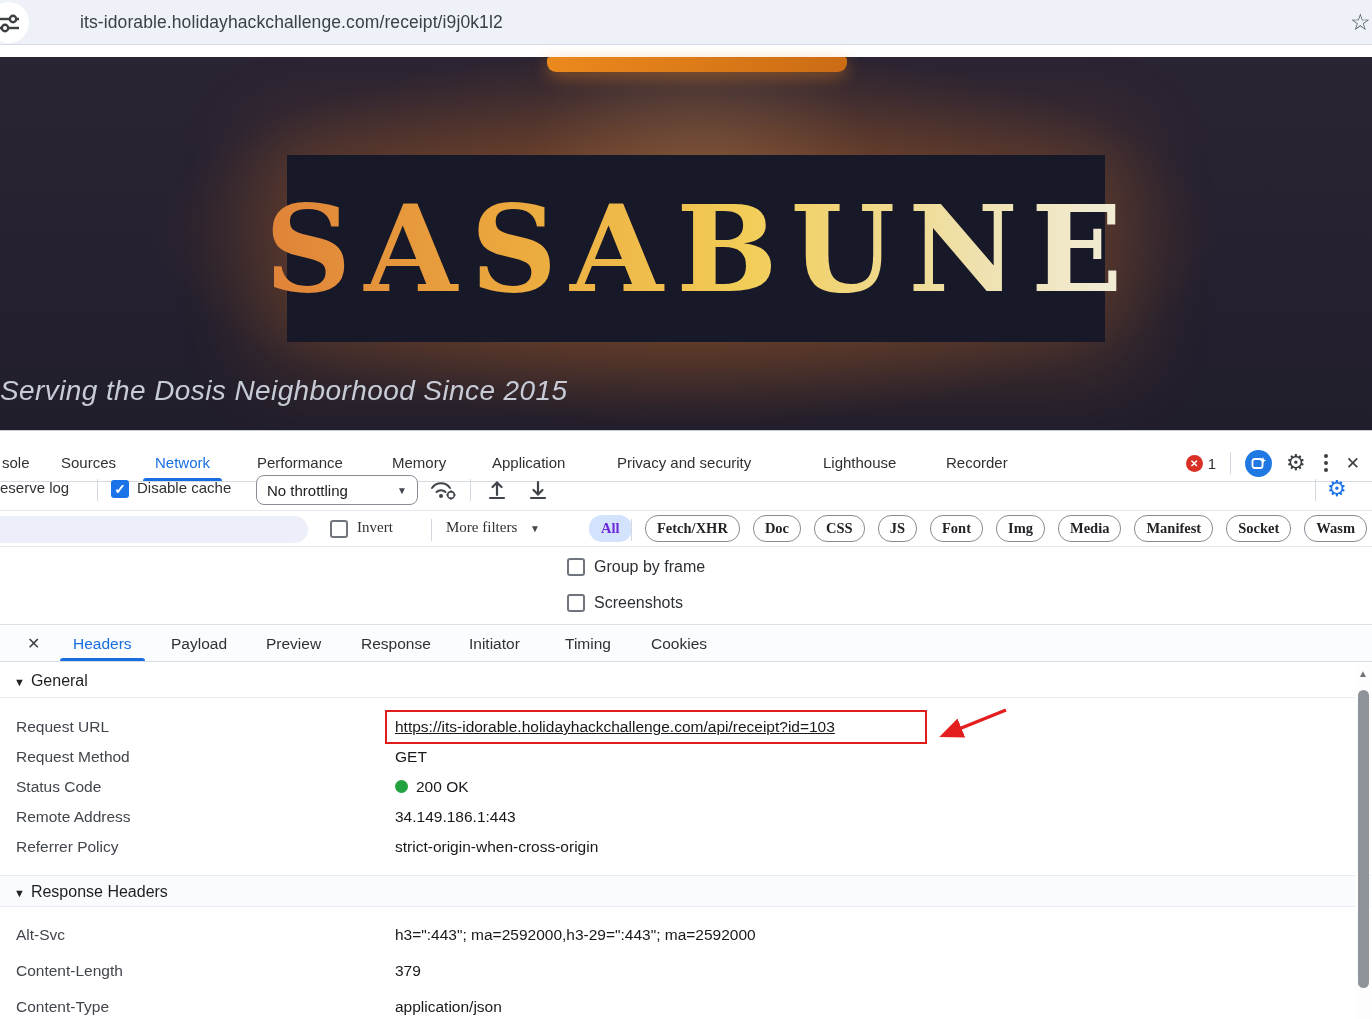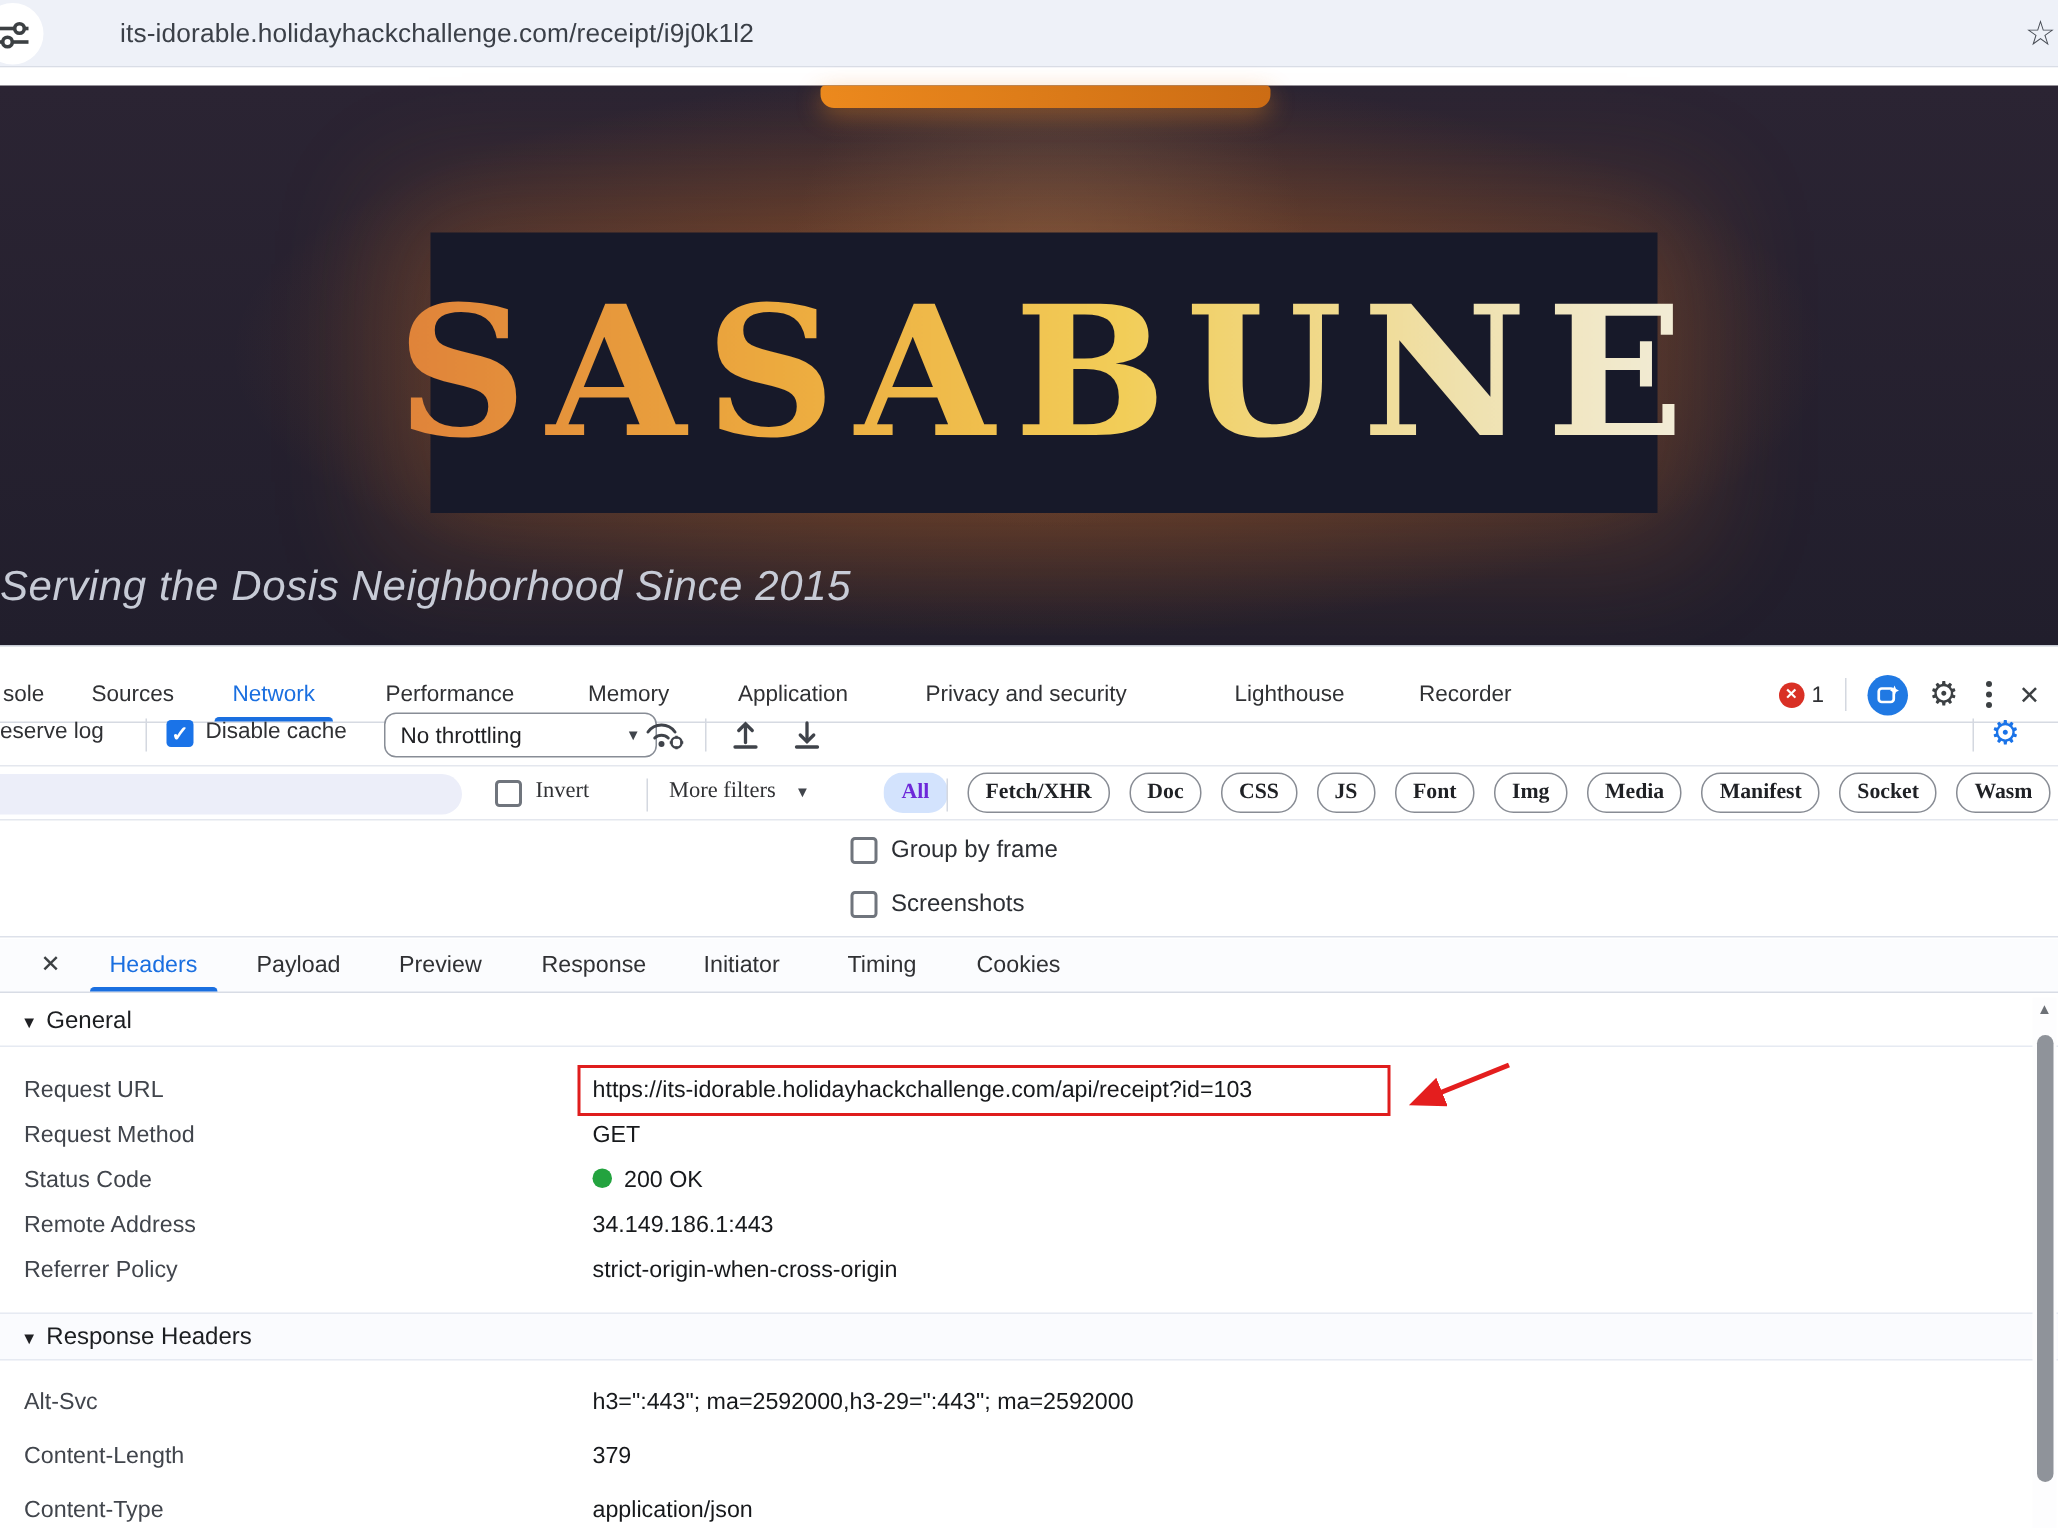--- a/index.html
+++ b/index.html
@@ -58,21 +58,21 @@
   .kebab span { width:4px; height:4px; border-radius:50%; background:#3c4043; }
   .xclose { font-size:17px; color:#3c4043; }
   
   .dt-toolbar { position:absolute; top:38px; left:0; right:0; height:42px; border-bottom:1px solid #e4e7ee; }
   .dt-toolbar > * { position:absolute; }
   .cb { width:18px; height:18px; border-radius:3px; }
   .cb.unchecked { border:2px solid #70757d; background:#fff; }
   .cb.checked { background:#1a73e8; color:#fff; font-size:14px; font-weight:bold;
     text-align:center; line-height:18px; }
   .select-box { display:flex; align-items:center; justify-content:space-between;
-    width:182px; height:30px; border:1px solid #888d96; border-radius:8px; padding:0 10px;
+    width:162px; height:30px; border:1px solid #888d96; border-radius:8px; padding:0 10px;
     font-size:15px; color:#202124; background:#fff; }
   .caret { font-size:10px; color:#41454c; }
   
   .dt-filter { position:absolute; top:81px; left:0; right:0; height:35px; border-bottom:1px solid #e4e7ee; }
   .dt-filter > * { position:absolute;font-family:Liberation Serif, serif; }
   .filter-input { left:-18px; top:4px; width:326px; height:27px; border-radius:14px;
     background:#eceef9; border:none; outline:none; padding:0 14px; font-size:14px; }
   .pill { display:inline-block; padding:4px 11px; border:1.5px solid #888c94; border-radius:13px;
     font-size:14.5px; font-weight:600; color:#1f2125; background:#fff; white-space:nowrap; }
   .pill.selected { background:#d3e3fd; border-color:transparent; color:#6d28d9; }
@@ -94,21 +94,21 @@
     padding-left:14px; font-size:16px; color:#1c1e21; border-bottom:1px solid #e6eaf2; }
   .section-hdr .tri { font-size:11px; margin-right:6px; color:#202124; }
   .hrow-label { position:absolute; left:16px; width:360px; height:30px; line-height:30px;
     font-size:15.5px; color:#41454c; white-space:nowrap; overflow:hidden; }
   .hrow-value { position:absolute; left:395px; height:30px; line-height:30px;
     font-size:15.5px; color:#17191c; white-space:nowrap; }
   .status-dot { display:inline-block; width:13px; height:13px; border-radius:50%;
     background:#23a33f; margin-right:8px; vertical-align:-1px; }
   .red-box { position:absolute; left:385px; top:47px; width:542px; height:34px;
     border:2.5px solid #df1d1d; line-height:29px; font-size:15.5px; color:#17191c;
-    padding-left:8px; white-space:nowrap; }
+    padding-left:8px; white-space:nowrap;text-decoration:underline; }
   .red-arrow { position:absolute; left:928px; top:40px; }
   
   .scrollbar { position:absolute; right:1px; top:2px; width:16px; bottom:0; background:#fdfdfe; }
   .sb-arrow { position:absolute; top:3px; left:0; width:16px; text-align:center; font-size:10px; color:#6d7177; }
   .sb-thumb { position:absolute; top:25px; left:2.5px; width:11px; height:298px; border-radius:6px; background:#8f939a; }
   .icon-svg { display:block; }
 </style>
 </head>
 <body>
 

